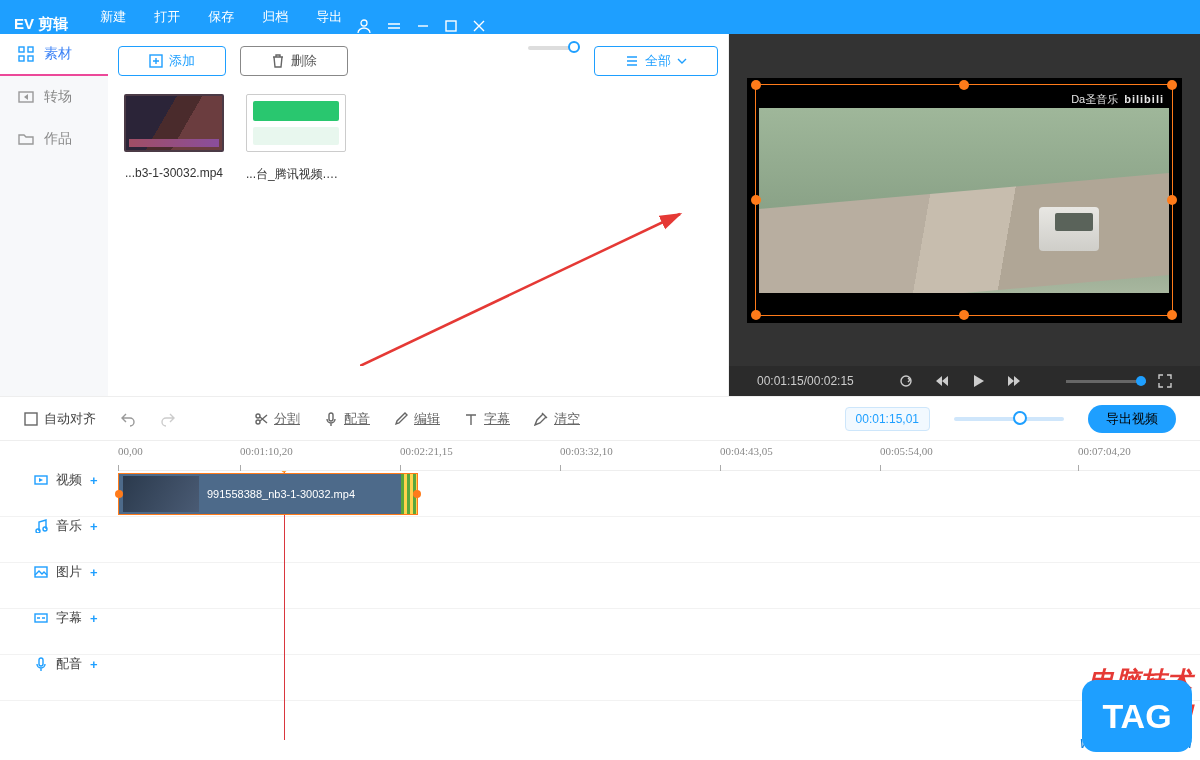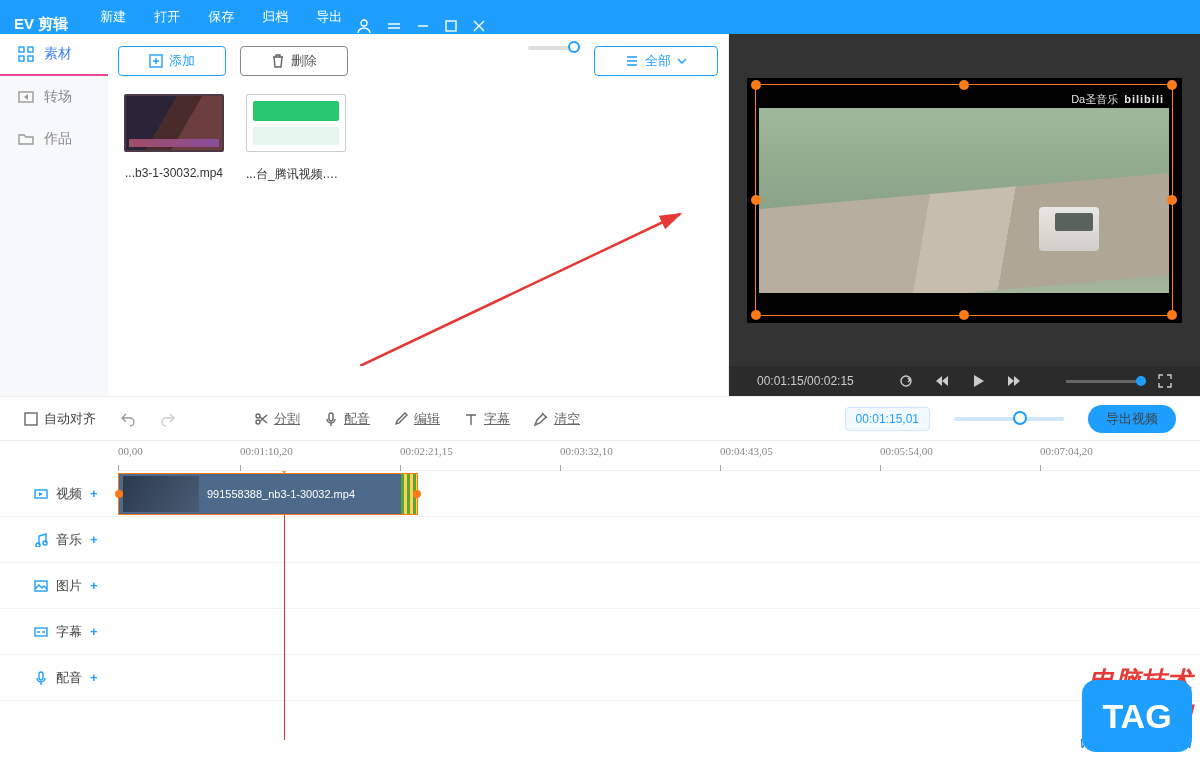--- a/index.html
+++ b/index.html
@@ -68,29 +68,29 @@
 .vol-slider .k { position:absolute; right:0; top:-4px; width:10px; height:10px; background:#1E9FFF; border-radius:50%; }
 
 
 .tl-toolbar { height: 44px; display: flex; align-items: center; padding: 0 24px; gap: 24px; font-size: 13px; color: #666; border-top: 1px solid #eee; }
 .tl-toolbar .chk { display: flex; align-items: center; gap: 6px; color:#444; }
 .tl-toolbar .tool { display: flex; align-items: center; gap: 6px; cursor: pointer; text-decoration: underline; }
 .tl-toolbar-right { margin-left: auto; display: flex; align-items: center; gap: 24px; }
 .time-badge { border: 1px solid #cde6fb; background: #f2f9ff; color: #1E9FFF; padding: 4px 10px; border-radius: 4px; font-size: 12px; }
 .zoom { width: 110px; height: 4px; background: #cfe6fb; position: relative; border-radius: 2px; }
 .zoom .k { position:absolute; left:54%; top:-6px; width:14px; height:14px; border:2px solid #1E9FFF; background:#fff; border-radius:50%; }
-.btn-primary { background: #1E9FFF; color: #404040; border: none; border-radius: 14px; height: 28px; padding: 0 18px; font-size: 13px; cursor: pointer; }
+.btn-primary { background: #1E9FFF; color: #000000; border: none; border-radius: 14px; height: 28px; padding: 0 18px; font-size: 13px; cursor: pointer; }
 
 
 .timeline { height: 300px; border-top: 1px solid #eee; display: flex; flex-direction: column; }
 .ruler { height: 30px; display: flex; font-size: 11px; color: #888; position: relative; margin-left: 118px; border-bottom: 1px solid #eee; }
 .ruler .tick { position: absolute; top: 4px; font-family: Liberation Serif, serif; }
 .ruler .tick::after { content: ""; position: absolute; left: 0; top: 20px; width: 1px; height: 6px; background: #aaa; }
 .tracks { flex:1; overflow:auto; position:relative; }
-.track { height: 46px; display: flex; align-items: center; border-bottom: 1px solid #f2f2f2; }
+.track { height: 46px; display: flex; align-items: flex-start; border-bottom: 1px solid #f2f2f2; }
 .track-head { width: 118px; padding-left: 34px; display: flex; align-items: center; gap: 8px; font-size: 13px; color: #444; }
 .track-head .plus { color: #1E9FFF; font-weight: bold; cursor: pointer; }
 .track-body { flex: 1; height: 100%; position: relative; }
 .clip { position: absolute; left: 0; top: 2px; height: 42px; background: #4d6a8a; border: 1px solid #ff7b1a; display: flex; align-items: center; padding-left: 4px; color: #fff; font-size: 11px; }
 .clip .cthumb { width: 76px; height: 36px; background: linear-gradient(120deg,#2b3a4d,#4a5b74); margin-right: 8px; }
 .clip .end { position:absolute; right:0; top:0; width:16px; height:100%; background: repeating-linear-gradient(90deg,#5aa63b,#5aa63b 3px,#ffd24d 3px,#ffd24d 6px); }
 .clip .h { position:absolute; width:8px; height:8px; background:#ff7b1a; border-radius:50%; }
 .clip .h.l{left:-4px;top:calc(50% - 4px)}.clip .h.r{right:-4px;top:calc(50% - 4px)}
 .playhead { position: absolute; left: 284px; top: 0; bottom: 0; width: 1px; background: #d9363e; }
 .playhead::before { content:""; position:absolute; left:-6px; top:-12px; width:12px; height:12px; background:#ff9d2f; border-radius:2px; transform: rotate(45deg); }
@@ -341,21 +341,21 @@
 </div>
 
 <div class="timeline">
   <div class="ruler">
     <div class="tick" style="left:0px">00,00</div>
     <div class="tick" style="left:122px">00:01:10,20</div>
     <div class="tick" style="left:282px">00:02:21,15</div>
     <div class="tick" style="left:442px">00:03:32,10</div>
     <div class="tick" style="left:602px">00:04:43,05</div>
     <div class="tick" style="left:762px">00:05:54,00</div>
-    <div class="tick" style="left:922px">00:07:04,20</div>
+    <div class="tick" style="left:960px">00:07:04,20</div>
   </div>
   <div class="tracks">
     <div class="playhead"></div>
     <div class="track">
       <div class="track-head">
           <svg width="14" height="14" viewBox="0 0 14 14" fill="none" stroke="#1E9FFF" stroke-width="1.4">
             <rect x="1" y="3" width="12" height="8"></rect>
             <path d="M5 5l4 2-4 2z" fill="#1E9FFF" stroke="none"></path>
           </svg>
           <span>视频</span>

